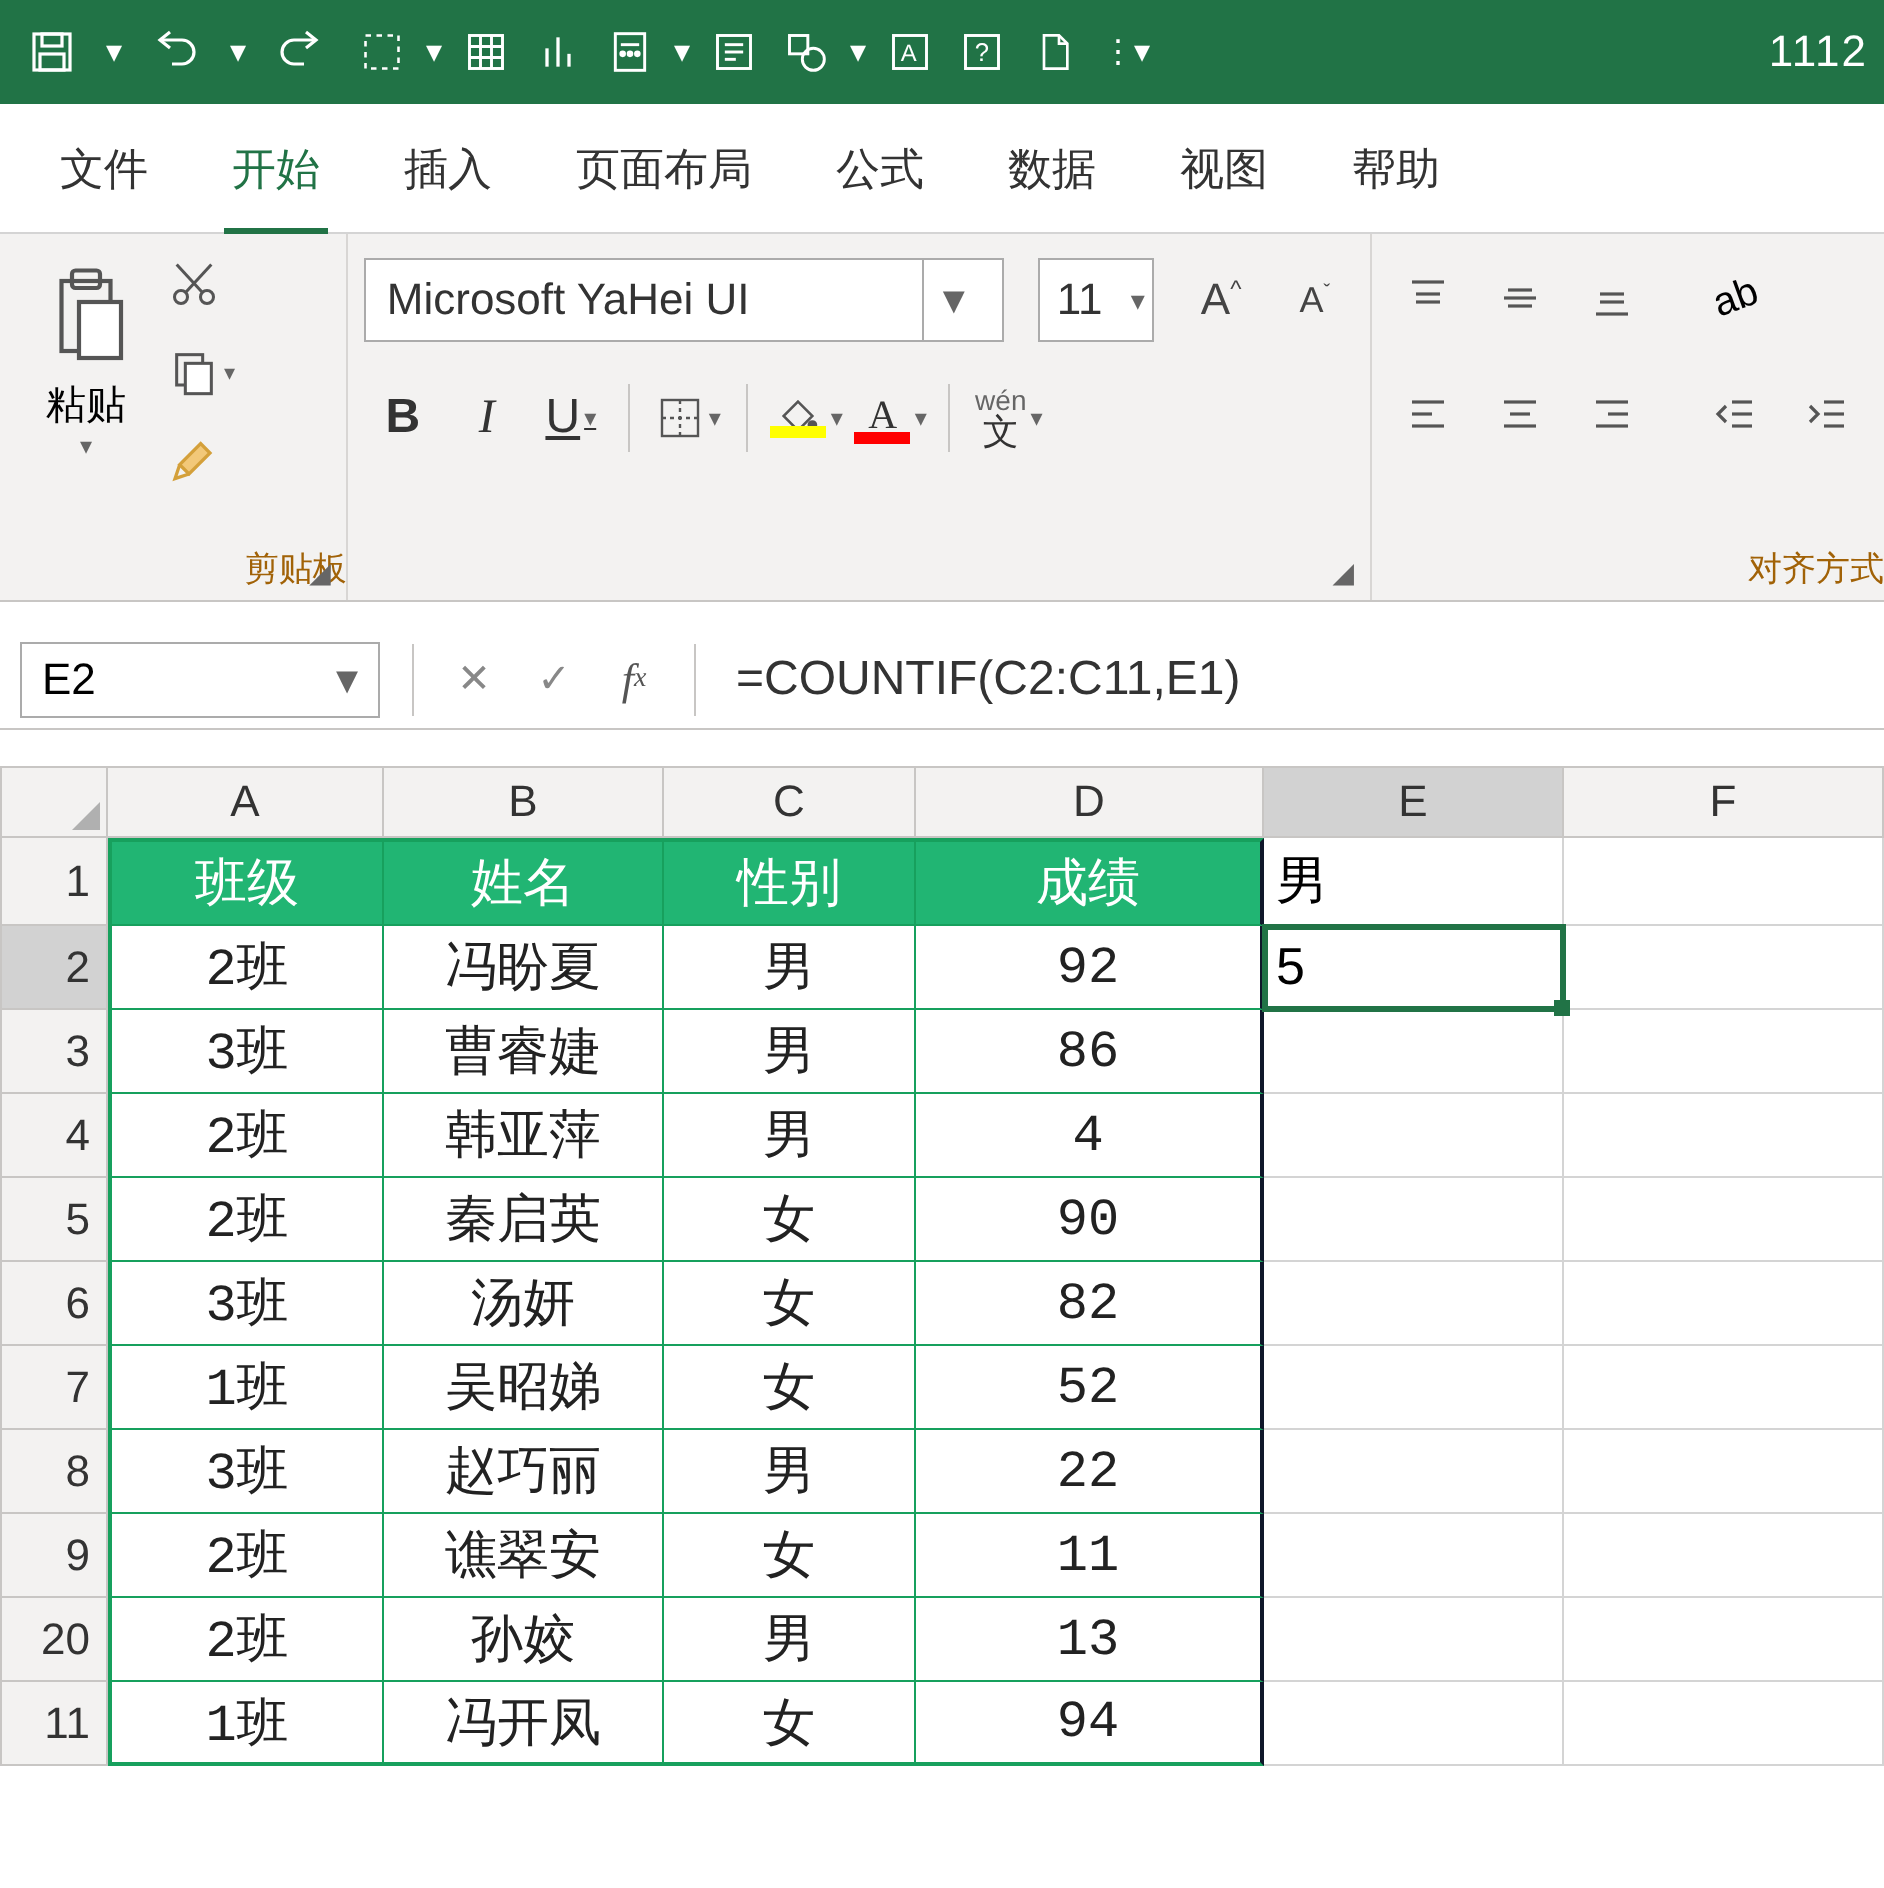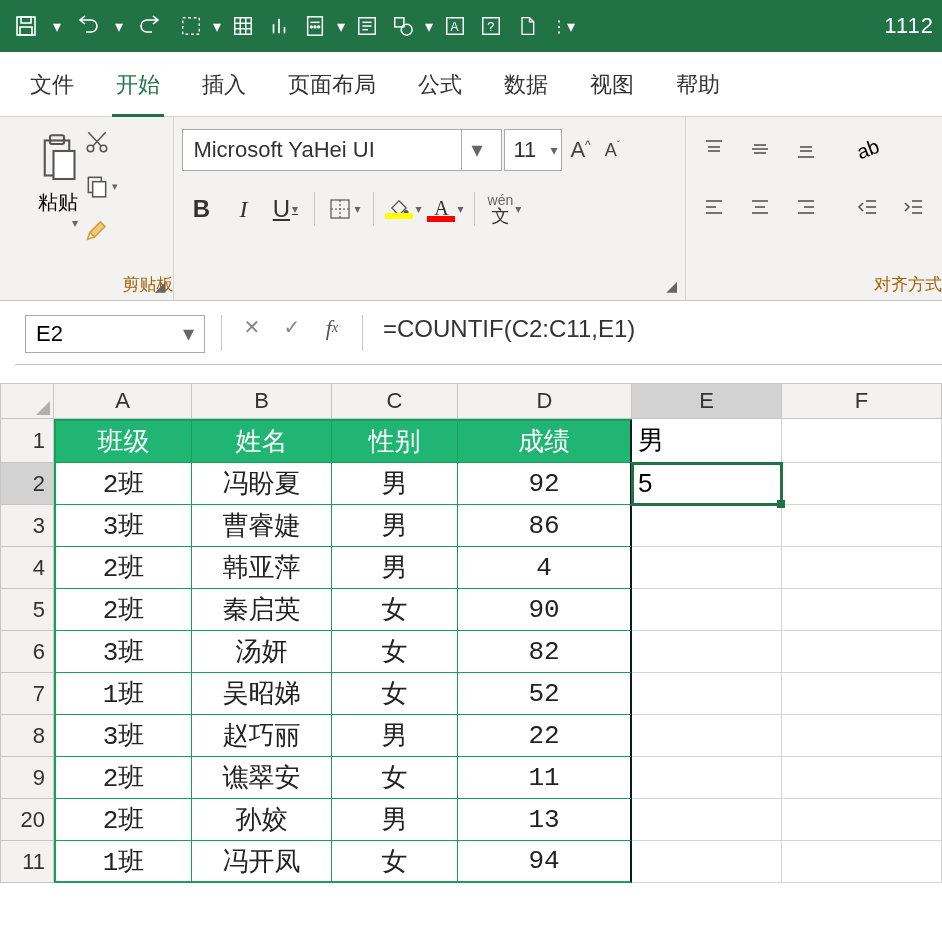--- a/index.html
+++ b/index.html
@@ -20,46 +20,46 @@
 
   
   .ribbon { background: #f3f2f1; height: 184px; display: flex; border-bottom: 1px solid #c8c6c4; }
   .ribbon-group { display: flex; flex-direction: column; border-right: 1px solid #d8d6d4; padding: 4px 8px 0 8px; position: relative;}
   .ribbon-group-label { text-align: right; font-size: 17px; color: #a16207; padding: 2px 0 4px 0; position:absolute; bottom:0; left:0; right:0;}
   .ribbon-group-body { flex:1; display:flex; align-items:flex-start;}
   .launcher { position:absolute; right:8px; bottom:6px; font-size:14px; color:#666; cursor:pointer;}
 
   
   .clip-main { display:flex; gap:2px;}
-  .paste-big { display:flex; flex-direction:column; align-items:flex-end; justify-content:center; width:70px; height:120px; cursor:pointer;}
+  .paste-big { display:flex; flex-direction:column; align-items:center; justify-content:center; width:70px; height:120px; cursor:pointer;}
   .paste-big .lbl { font-size:20px; margin-top:6px;}
   .clip-side { display:flex; flex-direction:column; gap:14px; padding:6px 4px;}
   .clip-side-item { width:52px; height:30px; display:flex; align-items:center; justify-content:flex-start; gap:2px; cursor:pointer;}
 
   
   .font-body { display:flex; flex-direction:column; gap:18px; padding-top:8px;}
-  .font-row1 { display:flex; gap:2px; align-items:center;}
+  .font-row1 { display:flex; gap:17px; align-items:center;}
   .font-name { width:320px; height:42px; border:1px solid #ababab; background:#fff; display:flex; align-items:center; padding:0 10px; font-size:22px; color:#333;}
   .font-name-dd { width:30px; text-align:center; border-left:1px solid #ababab; height:40px; display:flex;align-items:center;justify-content:center; margin-left:auto; color:#666;}
   .font-size { width:58px; height:42px; border:1px solid #ababab; background:#fff; display:flex; align-items:center; padding:0 4px 0 8px; font-size:22px; color:#333;}
   .font-grow { font-size:22px; color:#444; padding:0 6px; cursor:pointer;}
   .font-row2 { display:flex; gap:4px; align-items:center;}
   .fmt-btn { min-width:38px; height:40px; display:flex; align-items:center; justify-content:center; font-size:24px; cursor:pointer; color:#333;}
   .fmt-btn .dd { font-size:12px; margin-left:2px; color:#666;}
   .fmt-sep { width:1px; height:34px; background:#c8c6c4; margin:0 6px;}
   .fill-swatch { width:28px; height:6px; background:#ffff00; margin-top:-4px;}
   .font-color-sw { width:28px; height:6px; background:#ff0000; margin-top:-4px;}
 
   
   .align-body { display:flex; flex-direction:column; gap:18px; padding-top:8px;}
   .align-row { display:flex; gap:6px; align-items:center;}
   .align-btn { width:40px; height:40px; display:flex; align-items:center; justify-content:center; cursor:pointer;}
 
   
-  .formula-bar { display:flex; align-items:flex-start; height:50px; border-bottom:1px solid #c8c6c4; background:#fff; margin-top:14px;margin-left:15px;}
+  .formula-bar { display:flex; align-items:center; height:50px; border-bottom:1px solid #c8c6c4; background:#fff; margin-top:14px;}
   .name-box { width:180px; height:38px; border:1px solid #ababab; margin:0 6px 0 10px; display:flex; align-items:center; padding:0 10px; font-size:22px;}
   .name-box-dd { margin-left:auto; color:#666;}
   .fb-sep { width:1px; height:36px; background:#c8c6c4; margin:0 10px;}
   .fb-btn { width:40px; display:flex;align-items:center;justify-content:center; color:#888; font-size:20px; cursor:pointer;}
   .fb-btn.fx { font-style:italic; font-family:serif; font-size:22px; color:#555;}
   .formula-input { flex:1; font-size:24px; padding:0 10px; color:#333;}
 
   
   .grid { margin-top:18px; }
   .col-headers { display:flex;}

